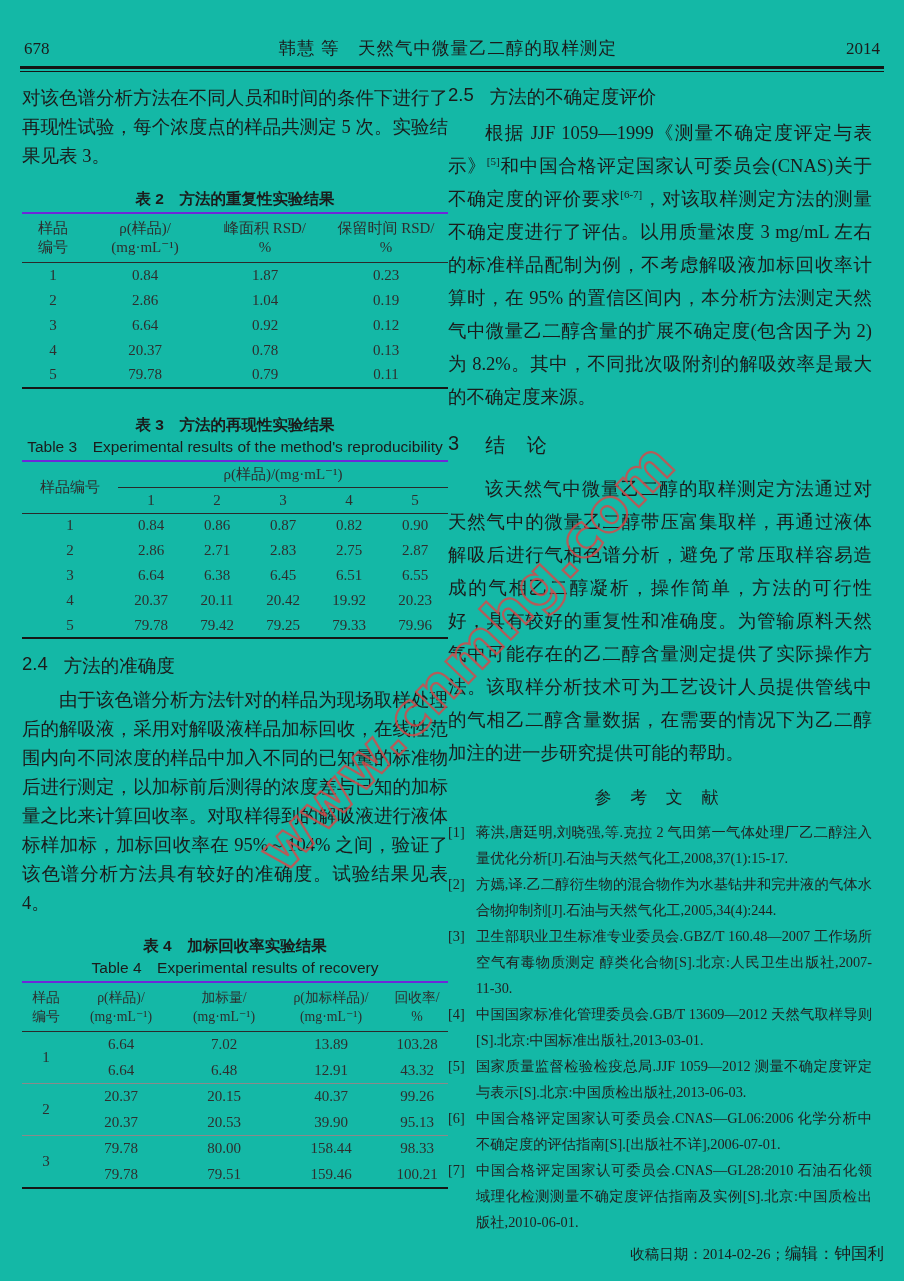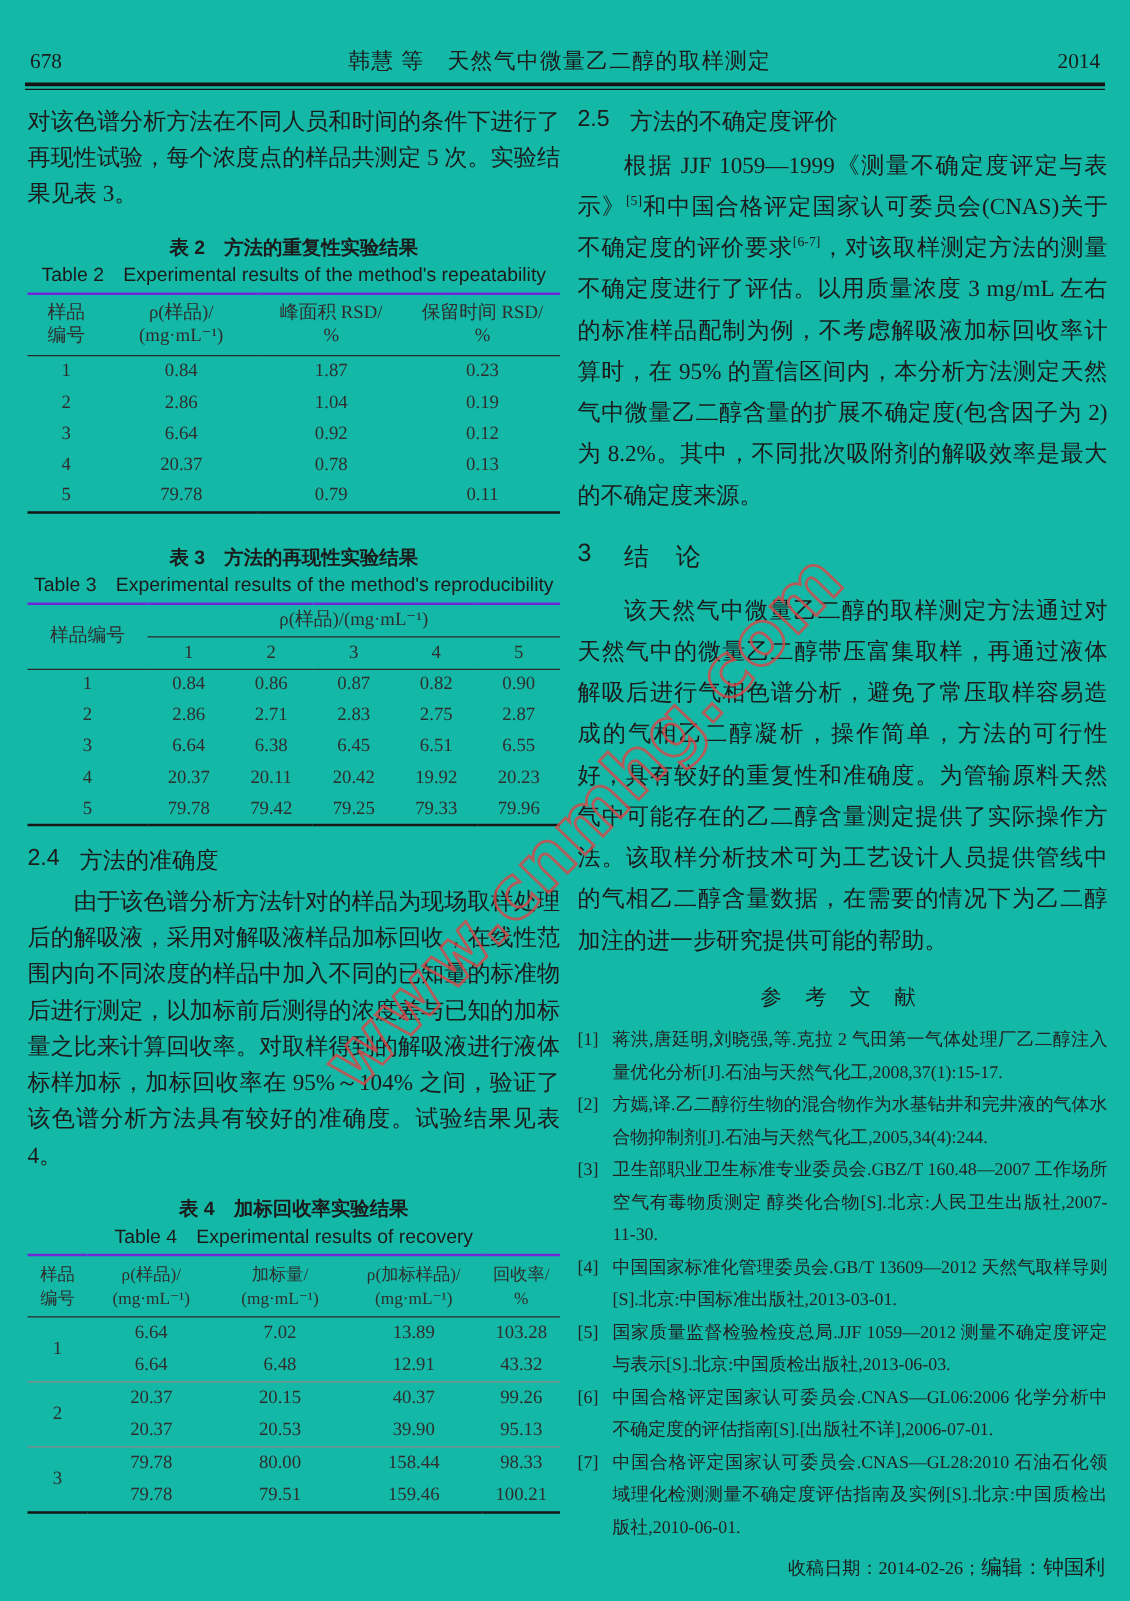--- a/index.html
+++ b/index.html
@@ -14,21 +14,21 @@
     position:absolute; top:36px; left:24px; right:24px;
     display:flex; justify-content:space-between; align-items:baseline;
     font-size:17px;
   }
   .hdr .run-title { font-size:17.5px; letter-spacing:1px; }
   .hdr-rule {
     position:absolute; top:66px; left:20px; right:20px; height:6px;
     border-top:3px solid #141414; border-bottom:1px solid #141414;
   }
   
-  .cols { position:absolute; top:84px; left:22px; right:18px; display:flex; gap:14px; }
+  .cols { position:absolute; top:84px; left:22px; right:18px; display:flex; }
   .col { width:426px; }
   .col-r { width:424px; }
   p.body { font-size:18.5px; line-height:29px; text-align:justify; }
   .col-r p.body { line-height:33px; }
   p.indent { text-indent:2em; }
   sup.ref-sup { font-size:11px; vertical-align:super; line-height:0; }
   
   .sec-h {
     font-family:"Liberation Sans","DejaVu Sans",sans-serif;
     font-weight:400; font-size:18.5px; margin:14px 0 8px 0; display:flex;
@@ -86,21 +86,20 @@
   <div class="hdr-rule"></div>
 
   <div class="cols">
 
     <div class="col">
 
       <p class="body">对该色谱分析方法在不同人员和时间的条件下进行了再现性试验，每个浓度点的样品共测定 5 次。实验结果见表 3。</p>
 
       <div class="cap">
         <div class="zh">表 2　方法的重复性实验结果</div>
-        <div class="en">Table 2　Experimental results of the method's repeatability</div>
       </div>
       <table class="t2">
         <thead>
           <tr>
             <th style="width:62px">样品
 编号</th>
             <th style="width:122px">ρ(样品)/
 (mg·mL⁻¹)</th>
             <th style="width:118px">峰面积 RSD/
 %</th>

